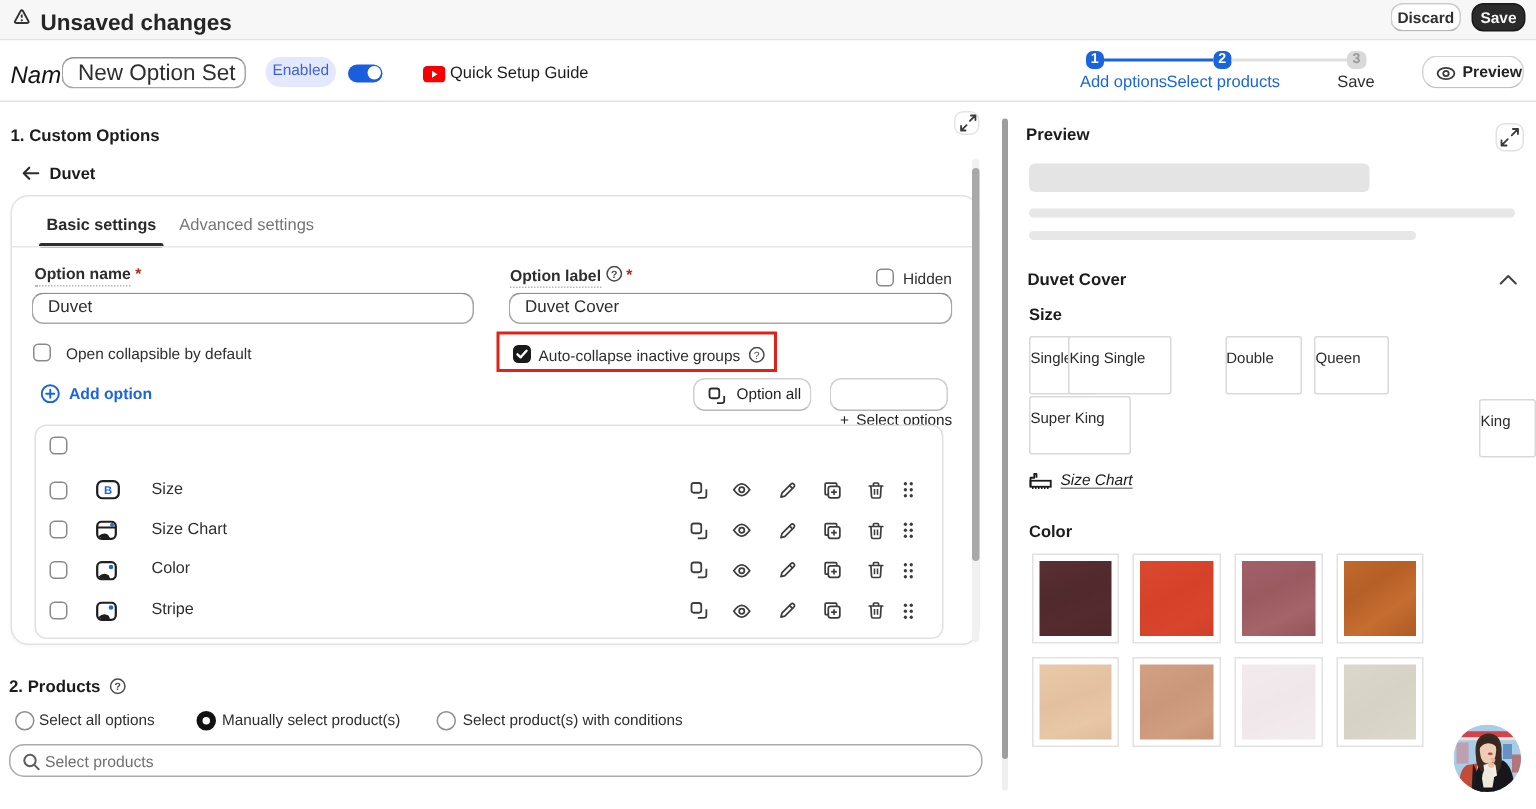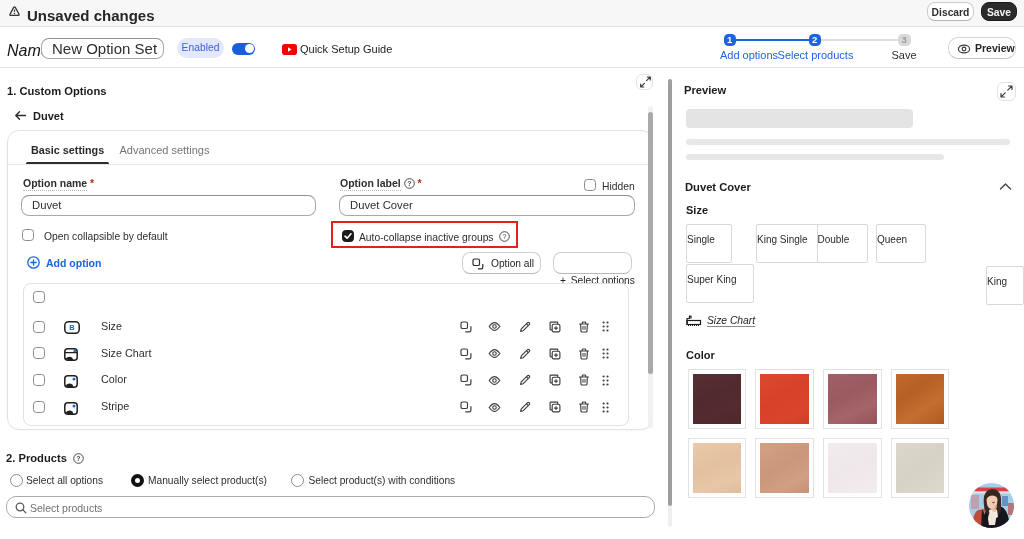--- a/index.html
+++ b/index.html
@@ -408,21 +408,21 @@
 </div>
 <div class="skel" style="left:686px;top:109px;width:227px;height:19px;border-radius:4px;"></div>
 <div class="skel" style="left:686px;top:138.5px;width:324px;height:6px;border-radius:3px;background:#e7e7e7;"></div>
 <div class="skel" style="left:686px;top:153.5px;width:258px;height:6px;border-radius:3px;background:#e7e7e7;"></div>
 <div id="duvet-cover">Duvet Cover</div>
 <svg class="abs" style="left:999px;top:182px;" width="13" height="9" viewBox="0 0 13 9">
   <path d="M1.5 7 L6.5 2 L11.5 7" stroke="#444" stroke-width="1.4" fill="none" stroke-linecap="round" stroke-linejoin="round"></path>
 </svg>
 <div class="sublabel" style="left:686px;top:204px;">Size</div>
 <div class="szbtn" style="left:686px;width:46px;">Single</div>
-<div class="szbtn" style="left:756px;width:68.5px;">King Single</div>
+<div class="szbtn" style="left:712px;width:68.5px;">King Single</div>
 <div class="szbtn" style="left:816.5px;width:51.5px;">Double</div>
 <div class="szbtn" style="left:876px;width:49.5px;">Queen</div>
 <div class="szbtn" style="left:986px;width:38px;margin-top:42px;">King</div>
 <div class="szbtn" style="left:686px;top:263.5px;width:67.5px;">Super King</div>
 
 <svg class="abs" style="left:685px;top:314px;" width="17" height="14" viewBox="0 0 17 14">
   <path d="M2 10.5 L2 4.5 L4.5 4.5 L4.5 2 L6 2 L6 4.5" fill="none" stroke="#1c1c1c" stroke-width="1.2" stroke-linejoin="round"></path>
   <rect x="2" y="6.5" width="13.5" height="4" fill="none" stroke="#1c1c1c" stroke-width="1.2"></rect>
   <path d="M3.5 10.5 V12 M5.5 10.5 V12 M7.5 10.5 V12 M9.5 10.5 V12 M11.5 10.5 V12 M13.5 10.5 V12" stroke="#1c1c1c" stroke-width="1"></path>
 </svg>

